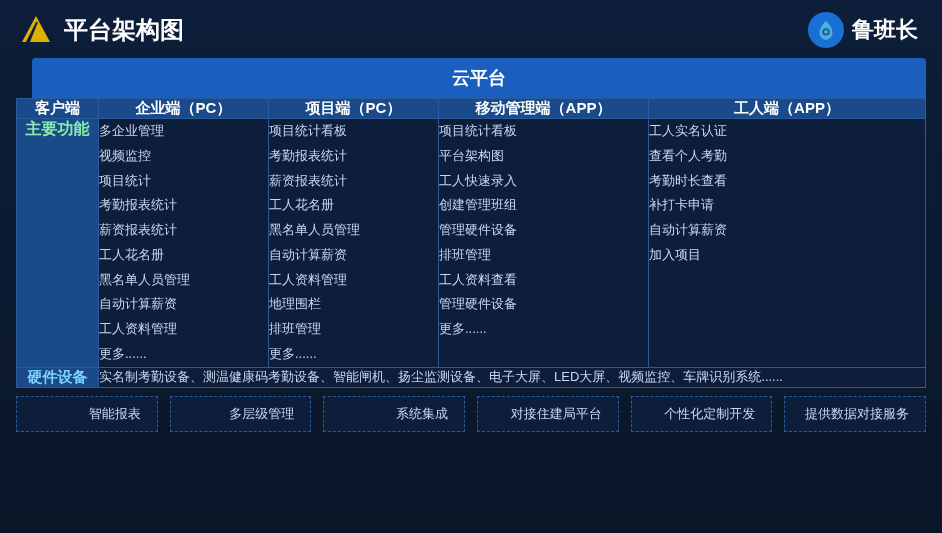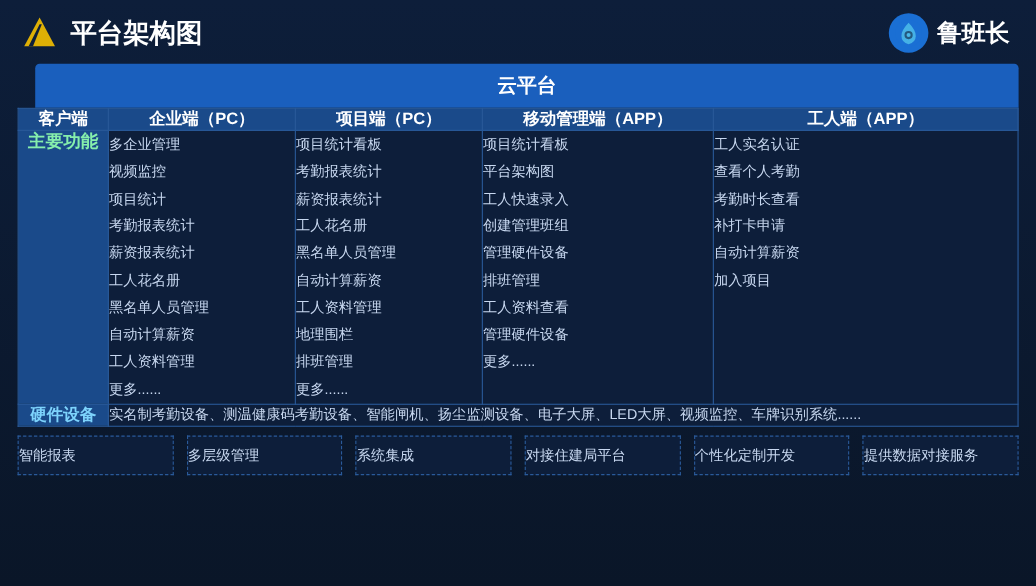--- a/index.html
+++ b/index.html
@@ -159,22 +159,22 @@
       padding: 10px 12px;
       vertical-align: middle;
     }
 
     .feature-item {
       flex: 1;
       border: 1px dashed #2a5a9a;
       background: #0d1e3a;
       color: #c8d8f0;
       font-size: 13px;
-      text-align: left;
-      padding: 8px 0;
+      text-align: right;
+      padding: 8px 16px;
       margin: 0 3px;
     }
 
     .feature-item:first-child { margin-left: 0; }
     .feature-item:last-child { margin-right: 0; }
 
     .bottom-row {
       display: flex;
       width: 100%;
       margin-top: 8px;

